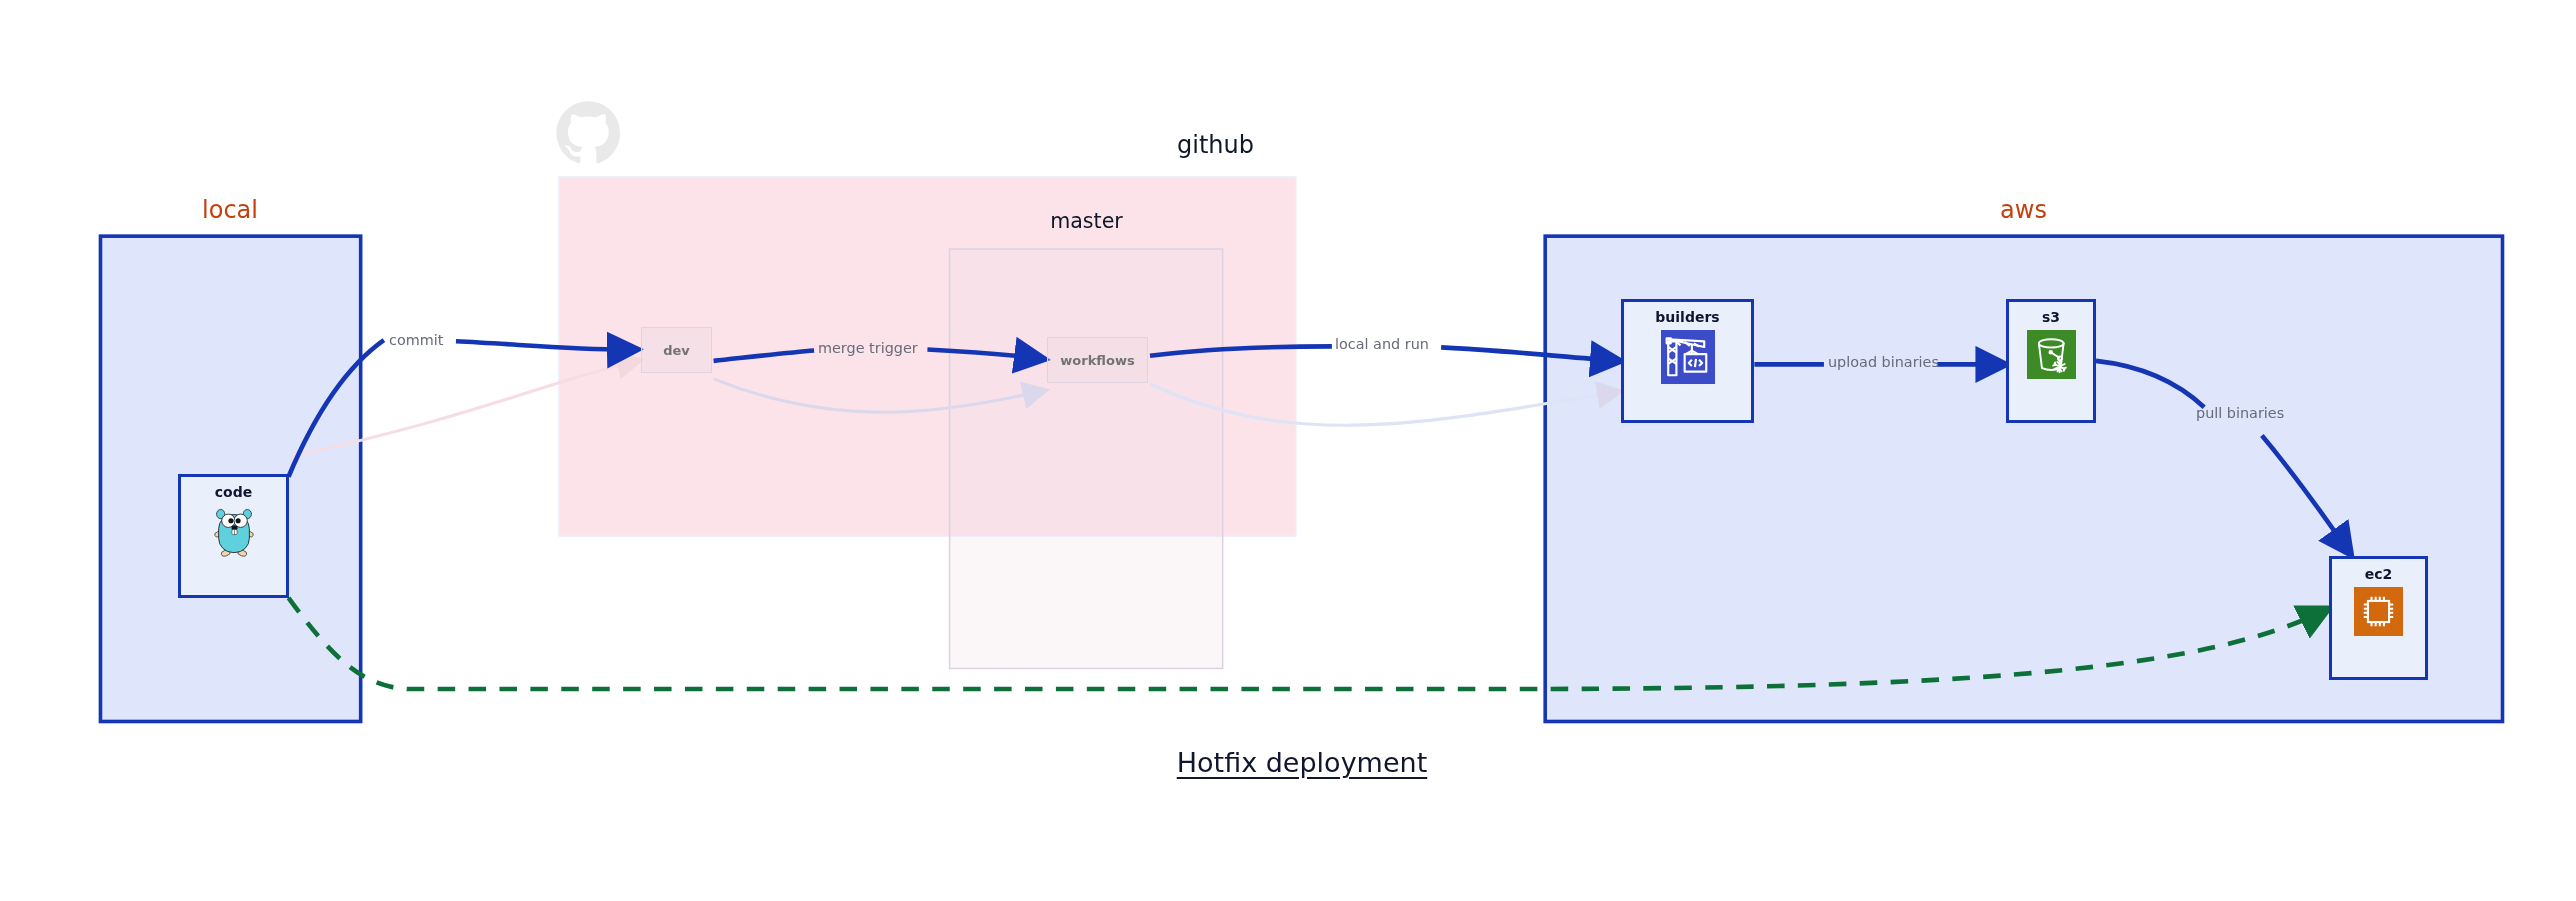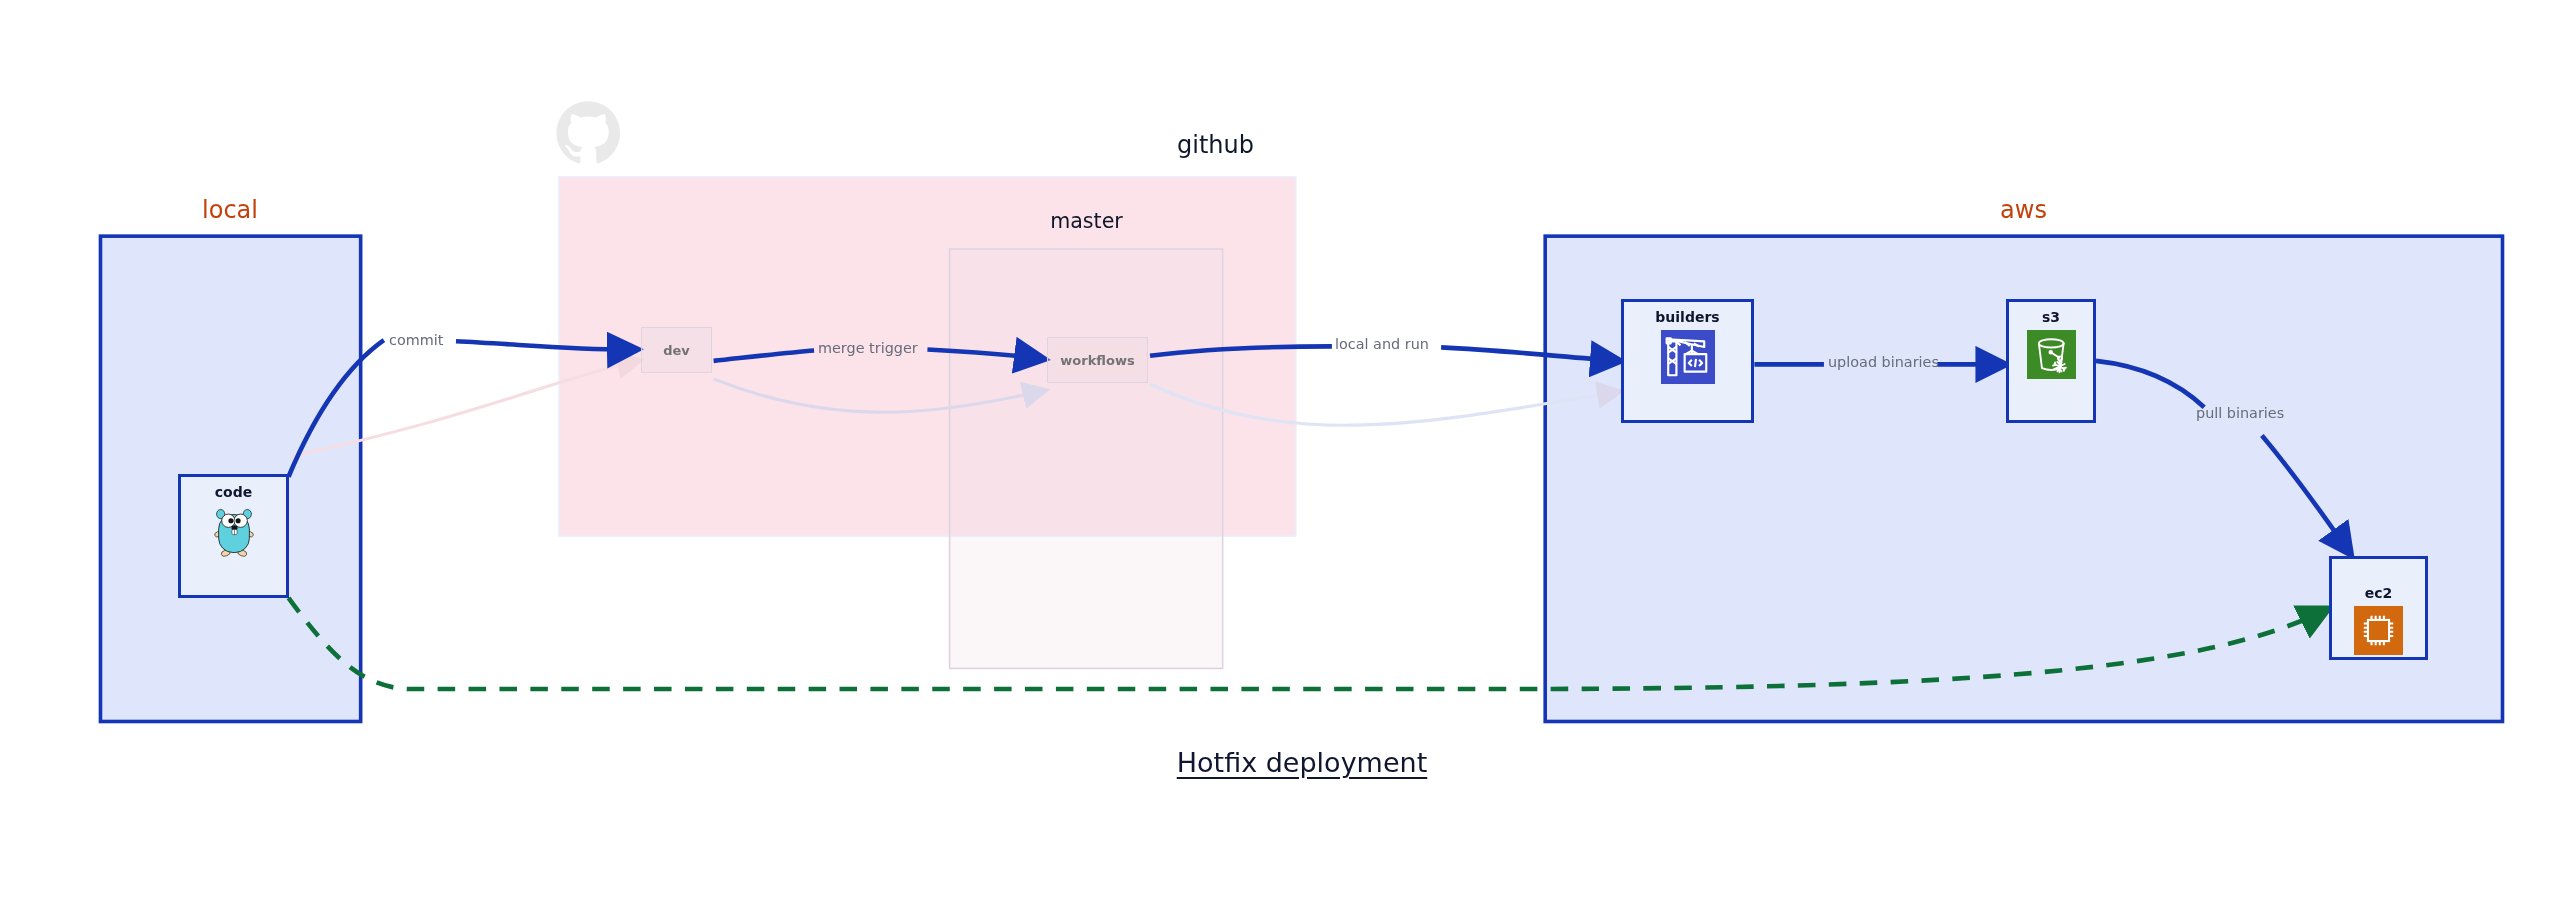--- a/index.html
+++ b/index.html
@@ -236,21 +236,21 @@
           <circle cx="64" cy="55" r="4"></circle>
 
           <path d="M63 60 L63 82 M53 66 L73 76 M73 66 L53 76"></path>
           <path d="M59 62 L63 66 L67 62 M59 80 L63 76 L67 80"></path>
           <path d="M54.5 63 L55 68 L50.5 69 M71.5 79 L71 74 M75.5 73 L71 74"></path>
         </g>
       </svg>
     </span>
   </div>
 
-  <div class="node" style="left:2329px; top:556px; width:99px; height:104px;justify-content:flex-end;">
+  <div class="node" style="left:2329px; top:556px; width:99px; height:124px;">
     <span class="node-label">ec2</span>
     <span class="node-icon">
       <svg width="49" height="49" viewBox="0 0 95 95">
         <rect x="0" y="0" width="95" height="95" fill="#d2690e"></rect>
         <g stroke="#ffffff" stroke-width="4" fill="none" stroke-linecap="butt">
           <rect x="27" y="27" width="41" height="41"></rect>
 
           <path d="M34 19 L34 27 M42 19 L42 27 M50 19 L50 27 M58 19 L58 27"></path>
 
           <path d="M34 68 L34 76 M42 68 L42 76 M50 68 L50 76 M58 68 L58 76"></path>

